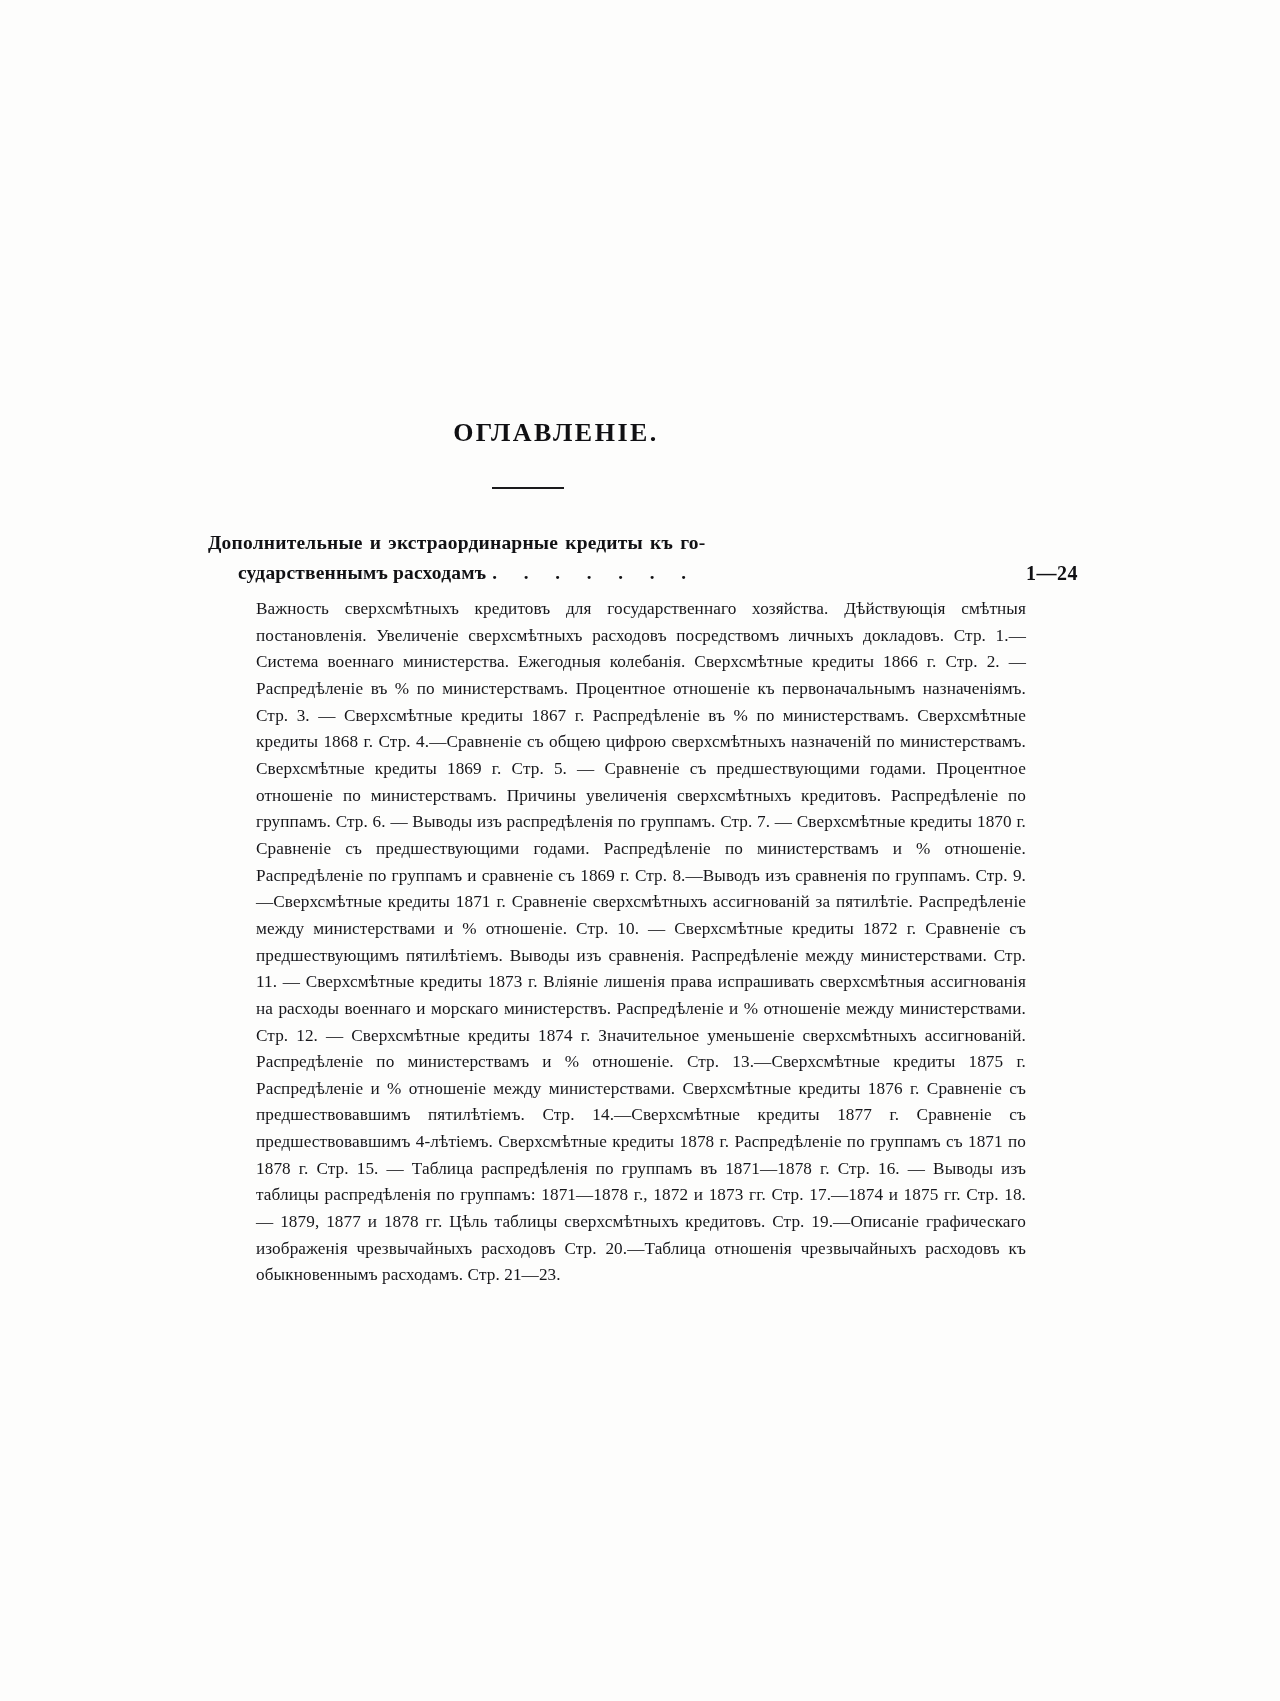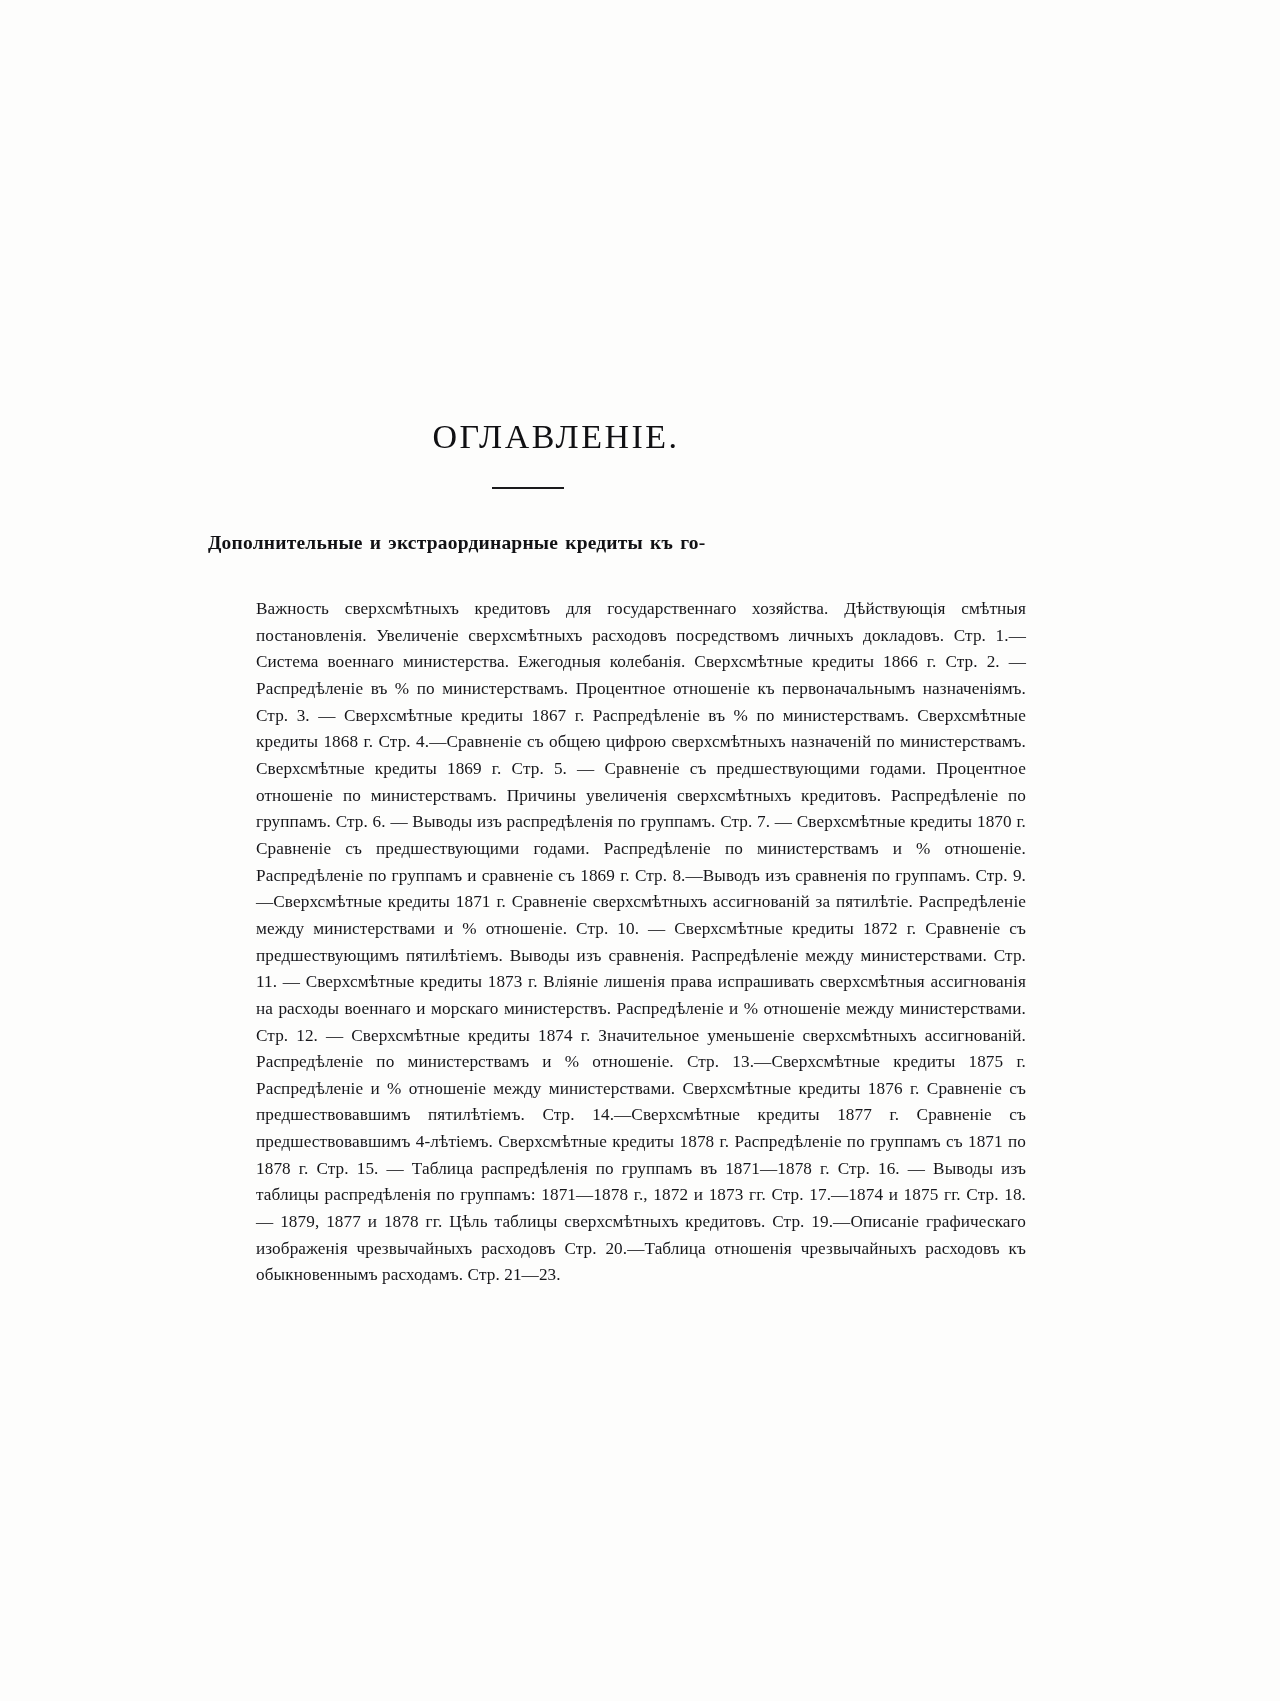--- a/index.html
+++ b/index.html
@@ -23,23 +23,23 @@
     top: 0;
     width: 890px;
     height: 100%;
   }
   .doc-title {
     position: absolute;
     top: 418px;
     left: 0;
     width: 720px;
     text-align: center;
-    font-size: 34px;
+    font-size: 26px;
     letter-spacing: 2.5px;
-    font-weight: 400;
+    font-weight: 700;
     color: #101013;
   }
   .rule {
     position: absolute;
     top: 487px;
     left: 296px;
     width: 72px;
     height: 0;
     border-top: 2px solid #1a1a1c;
   }
@@ -106,20 +106,24 @@
 
 <div class="page">
   <div class="inner">
 
     <div class="doc-title">ОГЛАВЛЕНІЕ.</div>
 
     <div class="rule"></div>
 
     <div class="entry">
       <span class="entry-line entry-line-1">Дополнительные и экстраординарные кредиты къ го-</span>
+      <span class="entry-line entry-line-2">
+        <span class="entry-label2">сударственнымъ расходамъ</span><span class="dots">. . . . . . .</span>
+        <span class="entry-pages">1—24</span>
+      </span>
     </div>
 
     <div class="body-text">
       <p>Важность сверхсмѣтныхъ кредитовъ для государственнаго хозяйства. Дѣйствующія смѣтныя постановленія. Увеличеніе сверхсмѣтныхъ расходовъ посредствомъ личныхъ докладовъ. Стр. 1.—Система военнаго министерства. Ежегодныя колебанія. Сверхсмѣтные кредиты 1866 г. Стр. 2. — Распредѣленіе въ % по министерствамъ. Процентное отношеніе къ первоначальнымъ назначеніямъ. Стр. 3. — Сверхсмѣтные кредиты 1867 г. Распредѣленіе въ % по министерствамъ. Сверхсмѣтные кредиты 1868 г. Стр. 4.—Сравненіе съ общею цифрою сверхсмѣтныхъ назначеній по министерствамъ. Сверхсмѣтные кредиты 1869 г. Стр. 5. — Сравненіе съ предшествующими годами. Процентное отношеніе по министерствамъ. Причины увеличенія сверхсмѣтныхъ кредитовъ. Распредѣленіе по группамъ. Стр. 6. — Выводы изъ распредѣленія по группамъ. Стр. 7. — Сверхсмѣтные кредиты 1870 г. Сравненіе съ предшествующими годами. Распредѣленіе по министерствамъ и % отношеніе. Распредѣленіе по группамъ и сравненіе съ 1869 г. Стр. 8.—Выводъ изъ сравненія по группамъ. Стр. 9.—Сверхсмѣтные кредиты 1871 г. Сравненіе сверхсмѣтныхъ ассигнованій за пятилѣтіе. Распредѣленіе между министерствами и % отношеніе. Стр. 10. — Сверхсмѣтные кредиты 1872 г. Сравненіе съ предшествующимъ пятилѣтіемъ. Выводы изъ сравненія. Распредѣленіе между министерствами. Стр. 11. — Сверхсмѣтные кредиты 1873 г. Вліяніе лишенія права испрашивать сверхсмѣтныя ассигнованія на расходы военнаго и морскаго министерствъ. Распредѣленіе и % отношеніе между министерствами. Стр. 12. — Сверхсмѣтные кредиты 1874 г. Значительное уменьшеніе сверхсмѣтныхъ ассигнованій. Распредѣленіе по министерствамъ и % отношеніе. Стр. 13.—Сверхсмѣтные кредиты 1875 г. Распредѣленіе и % отношеніе между министерствами. Сверхсмѣтные кредиты 1876 г. Сравненіе съ предшествовавшимъ пятилѣтіемъ. Стр. 14.—Сверхсмѣтные кредиты 1877 г. Сравненіе съ предшествовавшимъ 4-лѣтіемъ. Сверхсмѣтные кредиты 1878 г. Распредѣленіе по группамъ съ 1871 по 1878 г. Стр. 15. — Таблица распредѣленія по группамъ въ 1871—1878 г. Стр. 16. — Выводы изъ таблицы распредѣленія по группамъ: 1871—1878 г., 1872 и 1873 гг. Стр. 17.—1874 и 1875 гг. Стр. 18. — 1879, 1877 и 1878 гг. Цѣль таблицы сверхсмѣтныхъ кредитовъ. Стр. 19.—Описаніе графическаго изображенія чрезвычайныхъ расходовъ Стр. 20.—Таблица отношенія чрезвычайныхъ расходовъ къ обыкновеннымъ расходамъ. Стр. 21—23.</p>
     </div>
 
   </div>
 </div>
 
 </body></html>

